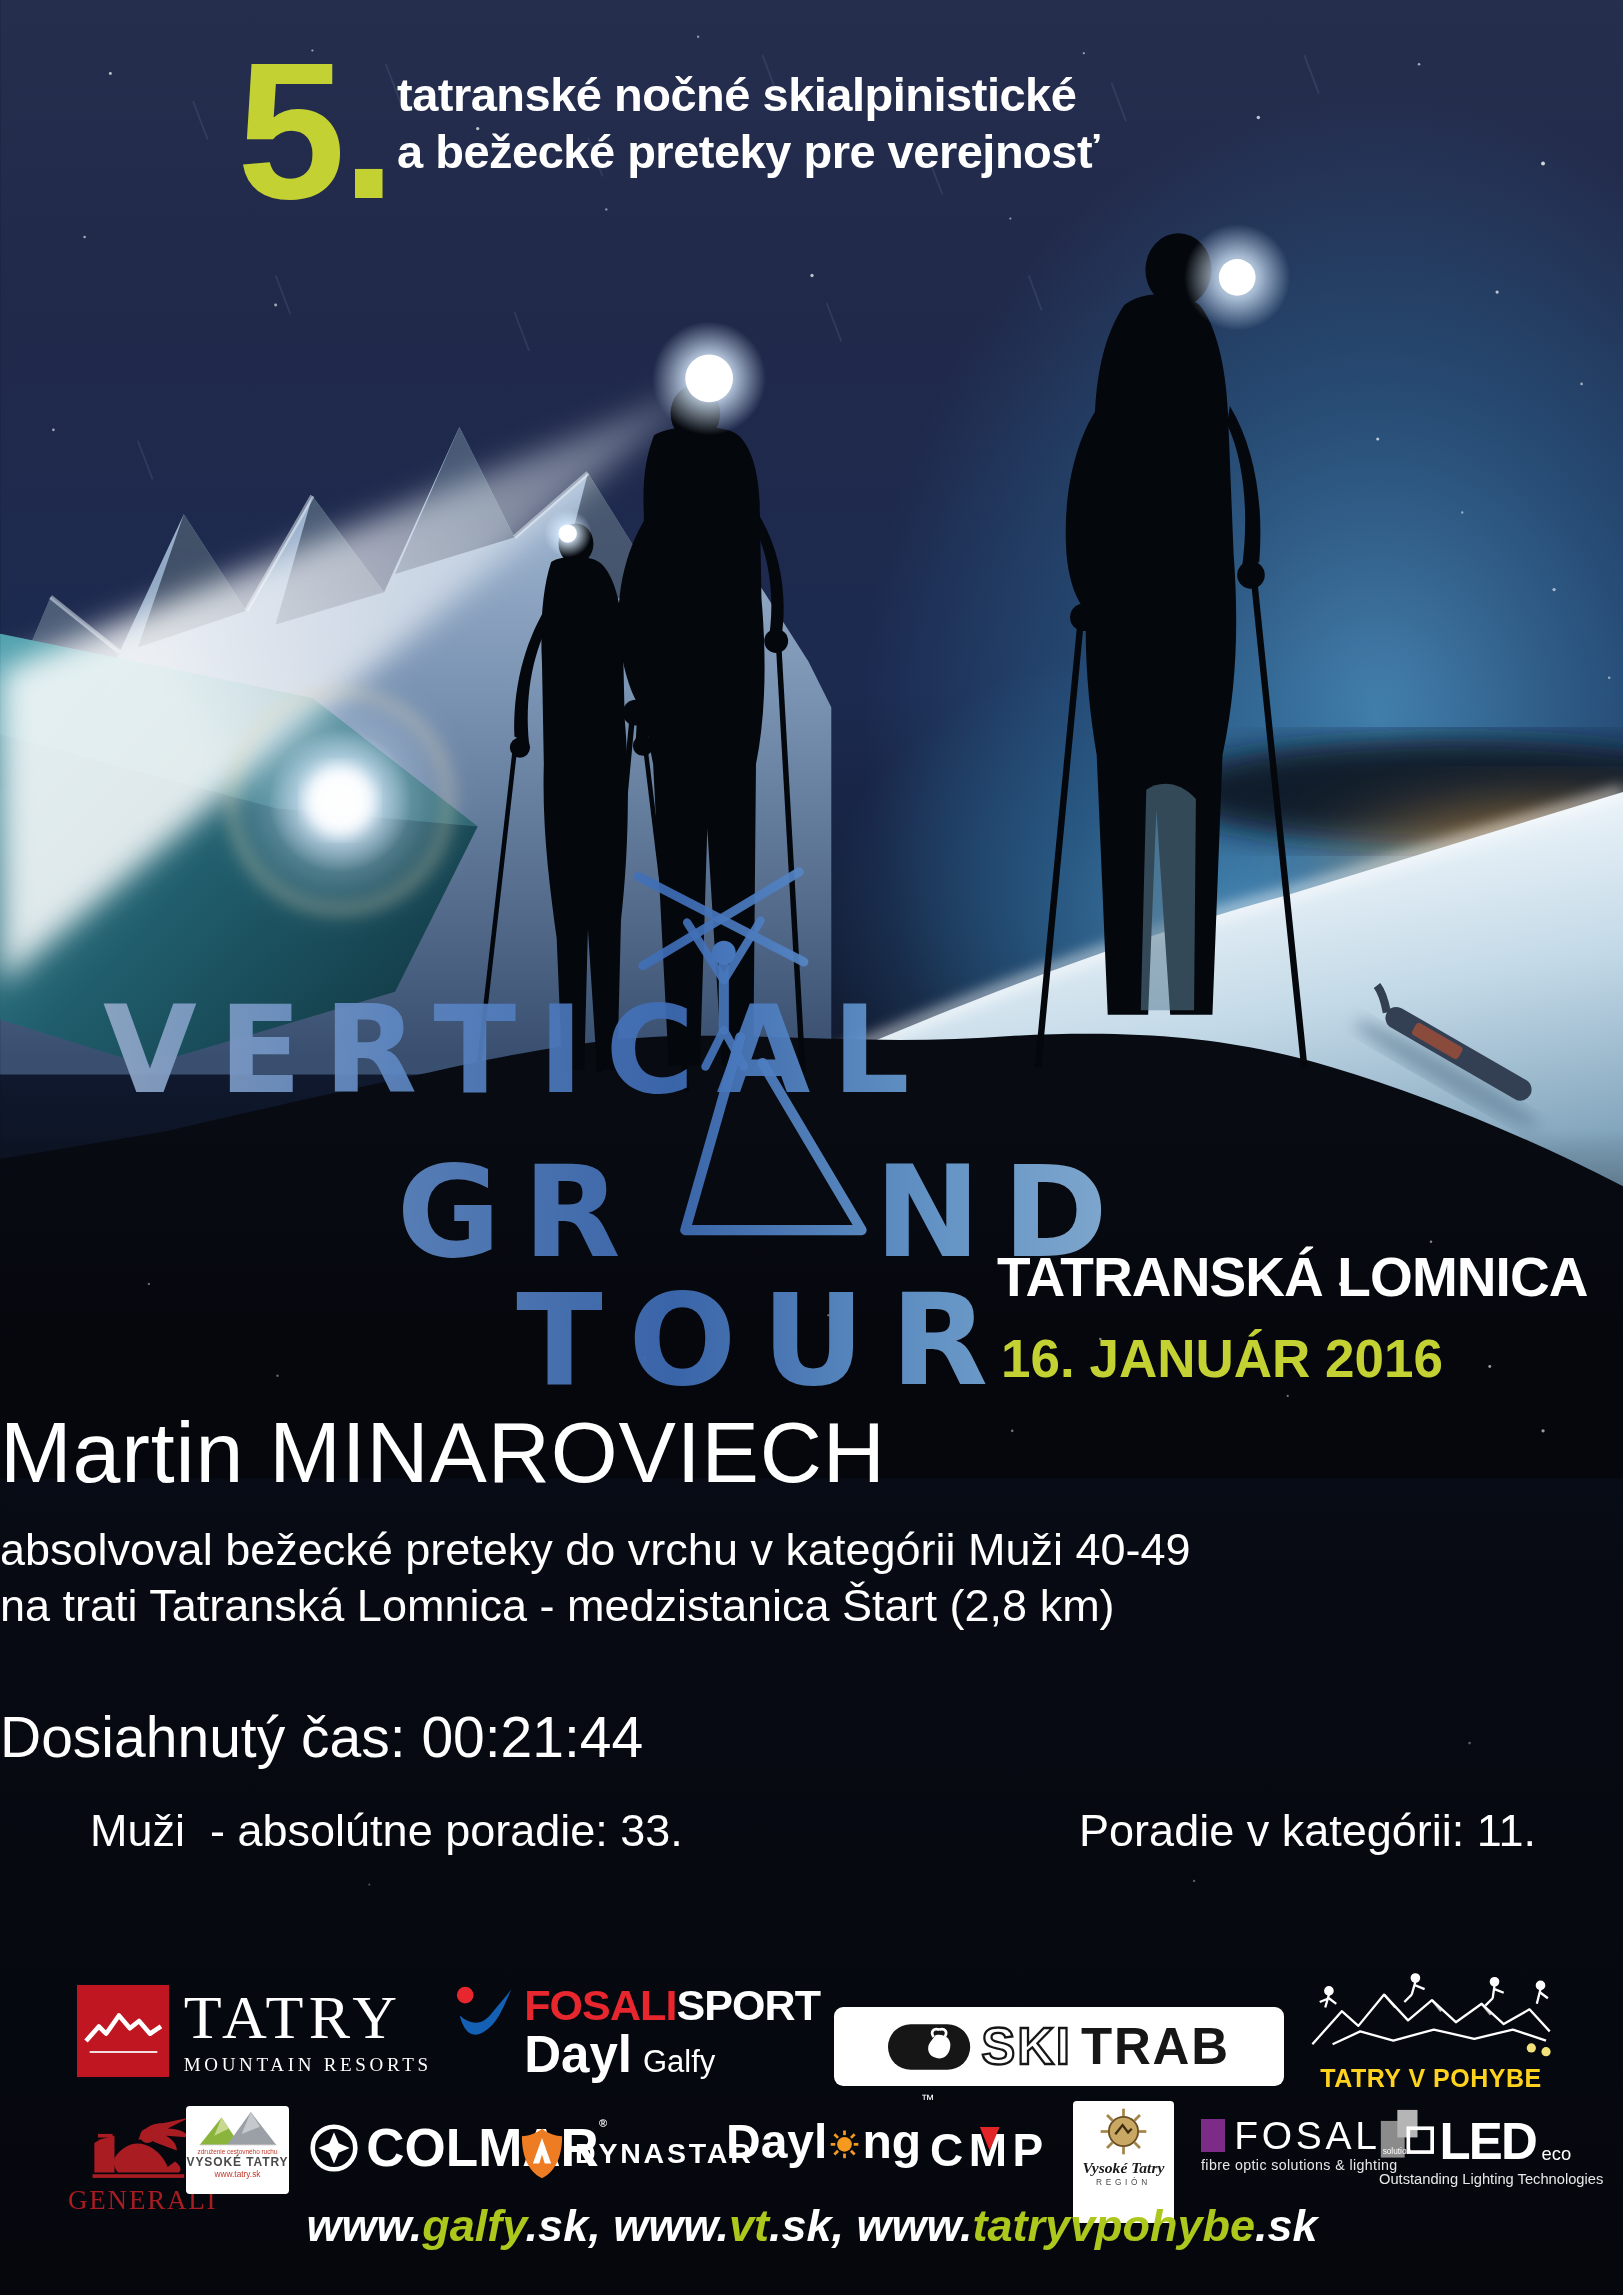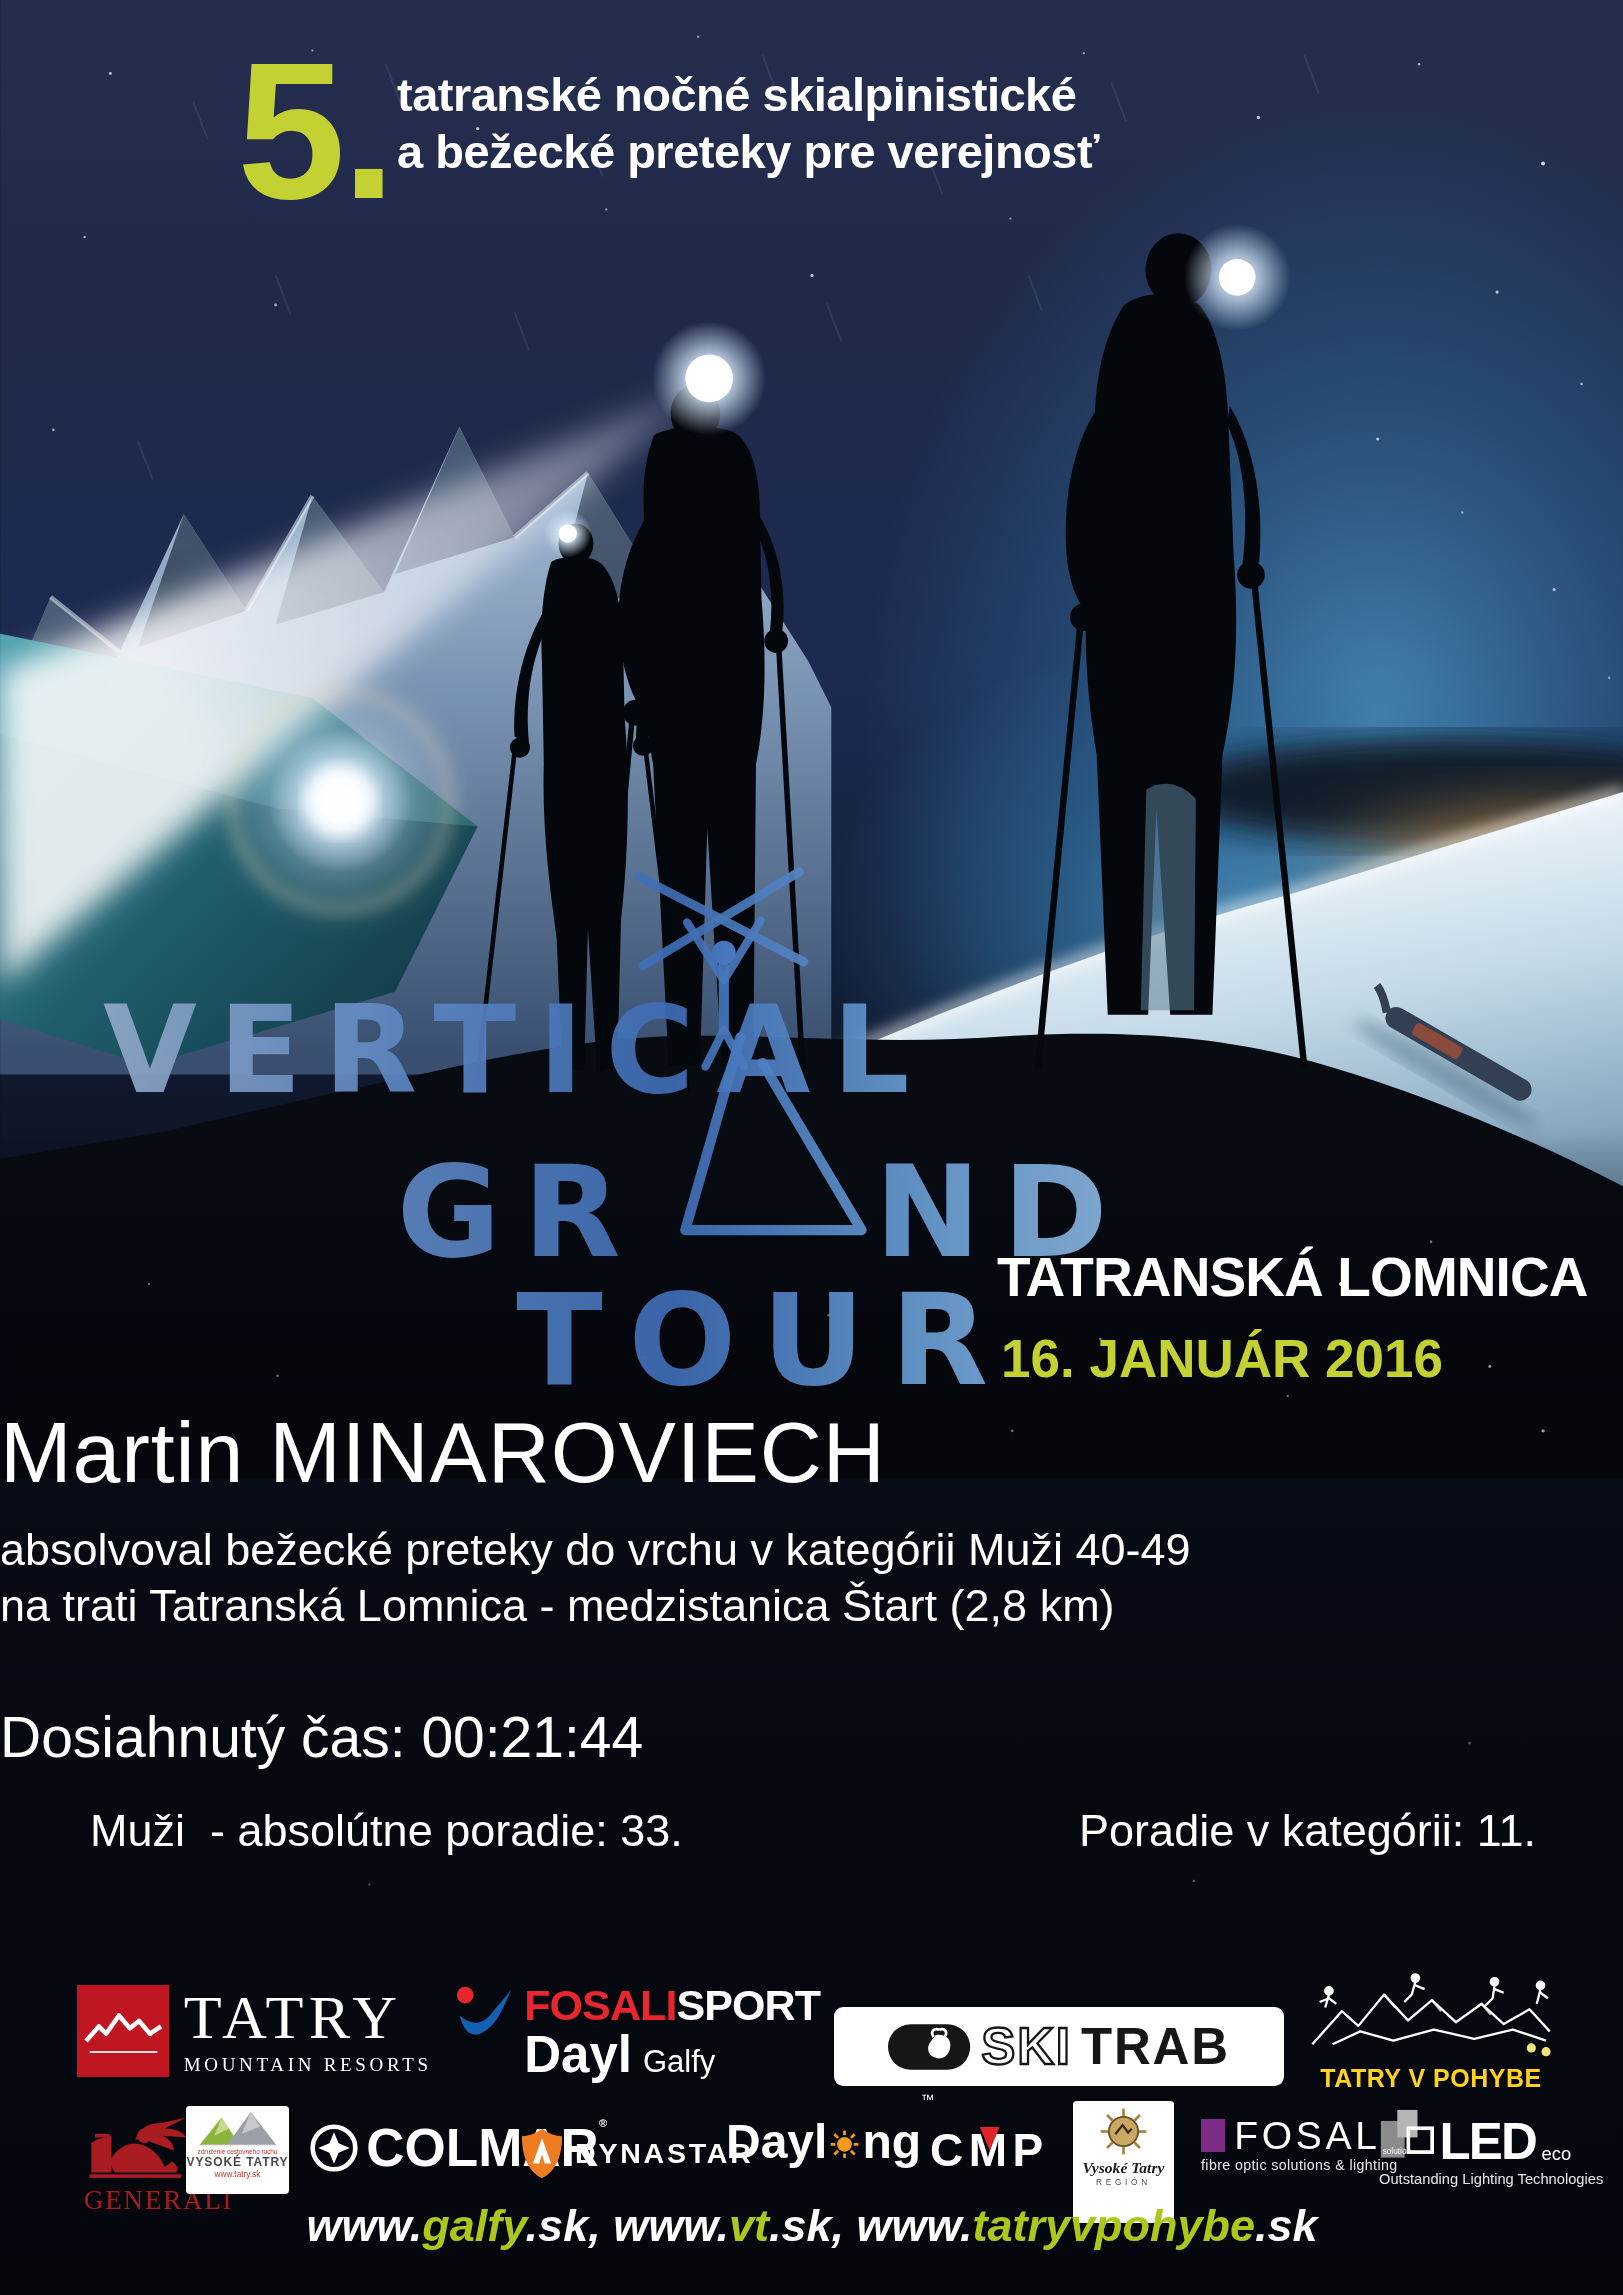--- a/index.html
+++ b/index.html
@@ -42,21 +42,21 @@
   .isport .galfy{color:#fff;font-size:31px;font-weight:400;}
   .skitrab{left:834px;top:2007px;width:450px;height:79px;background:#fff;border-radius:9.2px;
     display:flex;align-items:center;justify-content:center;gap:9.2px;}
   .skitrab .ski{font-size:51px;font-weight:800;letter-spacing:1.8px;color:#fff;
     -webkit-text-stroke:2.3px #161616;}
   .skitrab .trab{font-size:51px;font-weight:800;letter-spacing:1.8px;color:#161616;}
   .tvp{left:1300px;top:1967px;width:262px;text-align:center;}
   .tvp-label{color:#ffd21e;font-size:25px;font-weight:800;letter-spacing:0.5px;margin-top:1.8px;}
 
   
-  .generali{left:84px;top:2108px;width:147px;text-align:left;}
+  .generali{left:68px;top:2108px;width:147px;text-align:center;}
   .generali-name{font-family:"Liberation Serif",serif;color:#a81c22;font-size:27px;letter-spacing:1.8px;margin-top:1.8px;}
   .vtcard{left:186px;top:2106px;width:103px;height:84px;background:#fff;border-radius:3.7px;
     display:flex;flex-direction:column;align-items:center;justify-content:flex-start;padding-top:3.7px;}
   .vtcard .tag{font-size:6.4px;color:#c0392b;margin-top:1.8px;}
   .vtcard .nm{font-size:12px;color:#4a4a4a;letter-spacing:0.9px;font-weight:600;}
   .vtcard .url{font-size:8.3px;color:#c0392b;}
   .colmar{left:309px;top:2117px;display:flex;align-items:center;gap:7.3px;}
   .colmar-name{color:#fff;font-size:53px;font-weight:800;letter-spacing:0px;}
   .colmar sup{color:#fff;font-size:11px;vertical-align:top;}
   .dynastar{left:520px;top:2127px;display:flex;align-items:center;gap:11px;}

